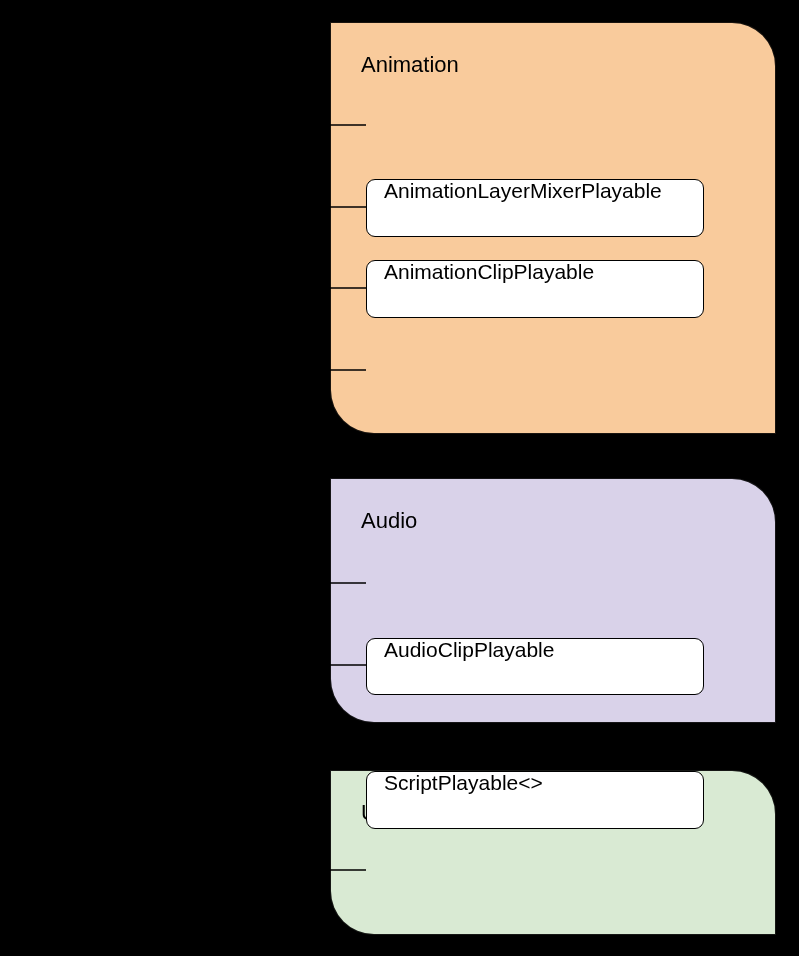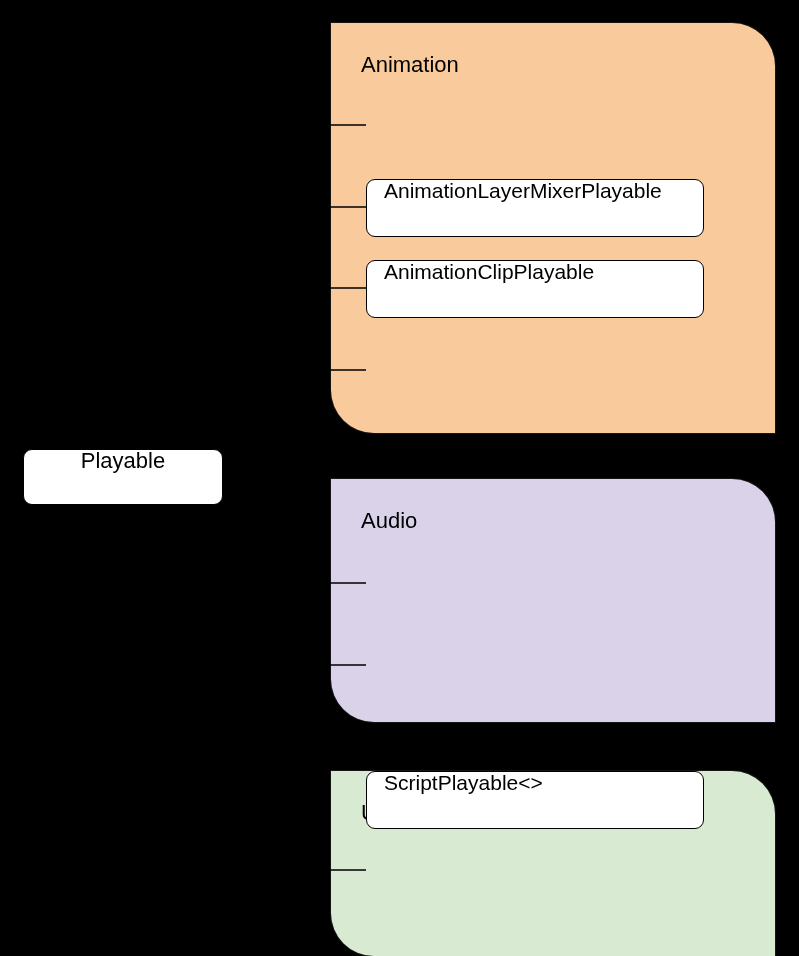--- a/index.html
+++ b/index.html
@@ -54,21 +54,21 @@
     position: absolute;
     left: 330px;
     width: 446px;
     border: 1px solid rgba(0,0,0,0.9);
     border-radius: 0 44px 0 44px;
     box-sizing: border-box;
     z-index: 1;
   }
   .group-animation { top: 22px;  height: 412px; background: #F9CB9C; }
   .group-audio     { top: 478px; height: 245px; background: #D9D2E9; }
-  .group-user      { top: 770px; height: 187px; background: #D9EAD3; }
+  .group-user      { top: 770px; height: 165px; background: #D9EAD3; }
 
   .group-label {
     position: absolute;
     left: 30px;
     top: 31px;
     font-size: 22px;
     line-height: 1;
   }
 
   .child-node {
@@ -86,36 +86,36 @@
   .group-audio .child-node:nth-of-type(1) { top: 76px;  }
   .group-audio .child-node:nth-of-type(2) { top: 159px; height: 57px; }
 
   .group-user .child-node:nth-of-type(1) { top: 71px; }
 </style>
 </head>
 <body>
 
 <div class="canvas">
 
-  <div class="node root-node">
-    <span>Playable</span>
-  </div>
 
   <section class="group group-animation">
     <div class="group-label">Animation</div>
     <div class="node child-node">
       <span>AnimationLayerMixerPlayable</span>
     </div>
     <div class="node child-node">
       <span>AnimationClipPlayable</span>
     </div>
   </section>
 
   <section class="group group-audio">
     <div class="group-label">Audio</div>
+    <div class="node child-node">
+      <span>AudioClipPlayable</span>
+    </div>
   </section>
 
   <section class="group group-user">
     <div class="group-label">User</div>
     <div class="node child-node">
       <span>ScriptPlayable&lt;&gt;</span>
     </div>
   </section>
 
   <svg class="connectors" width="799" height="956" viewBox="0 0 799 956" fill="none" stroke="#000000" stroke-width="1.5">

